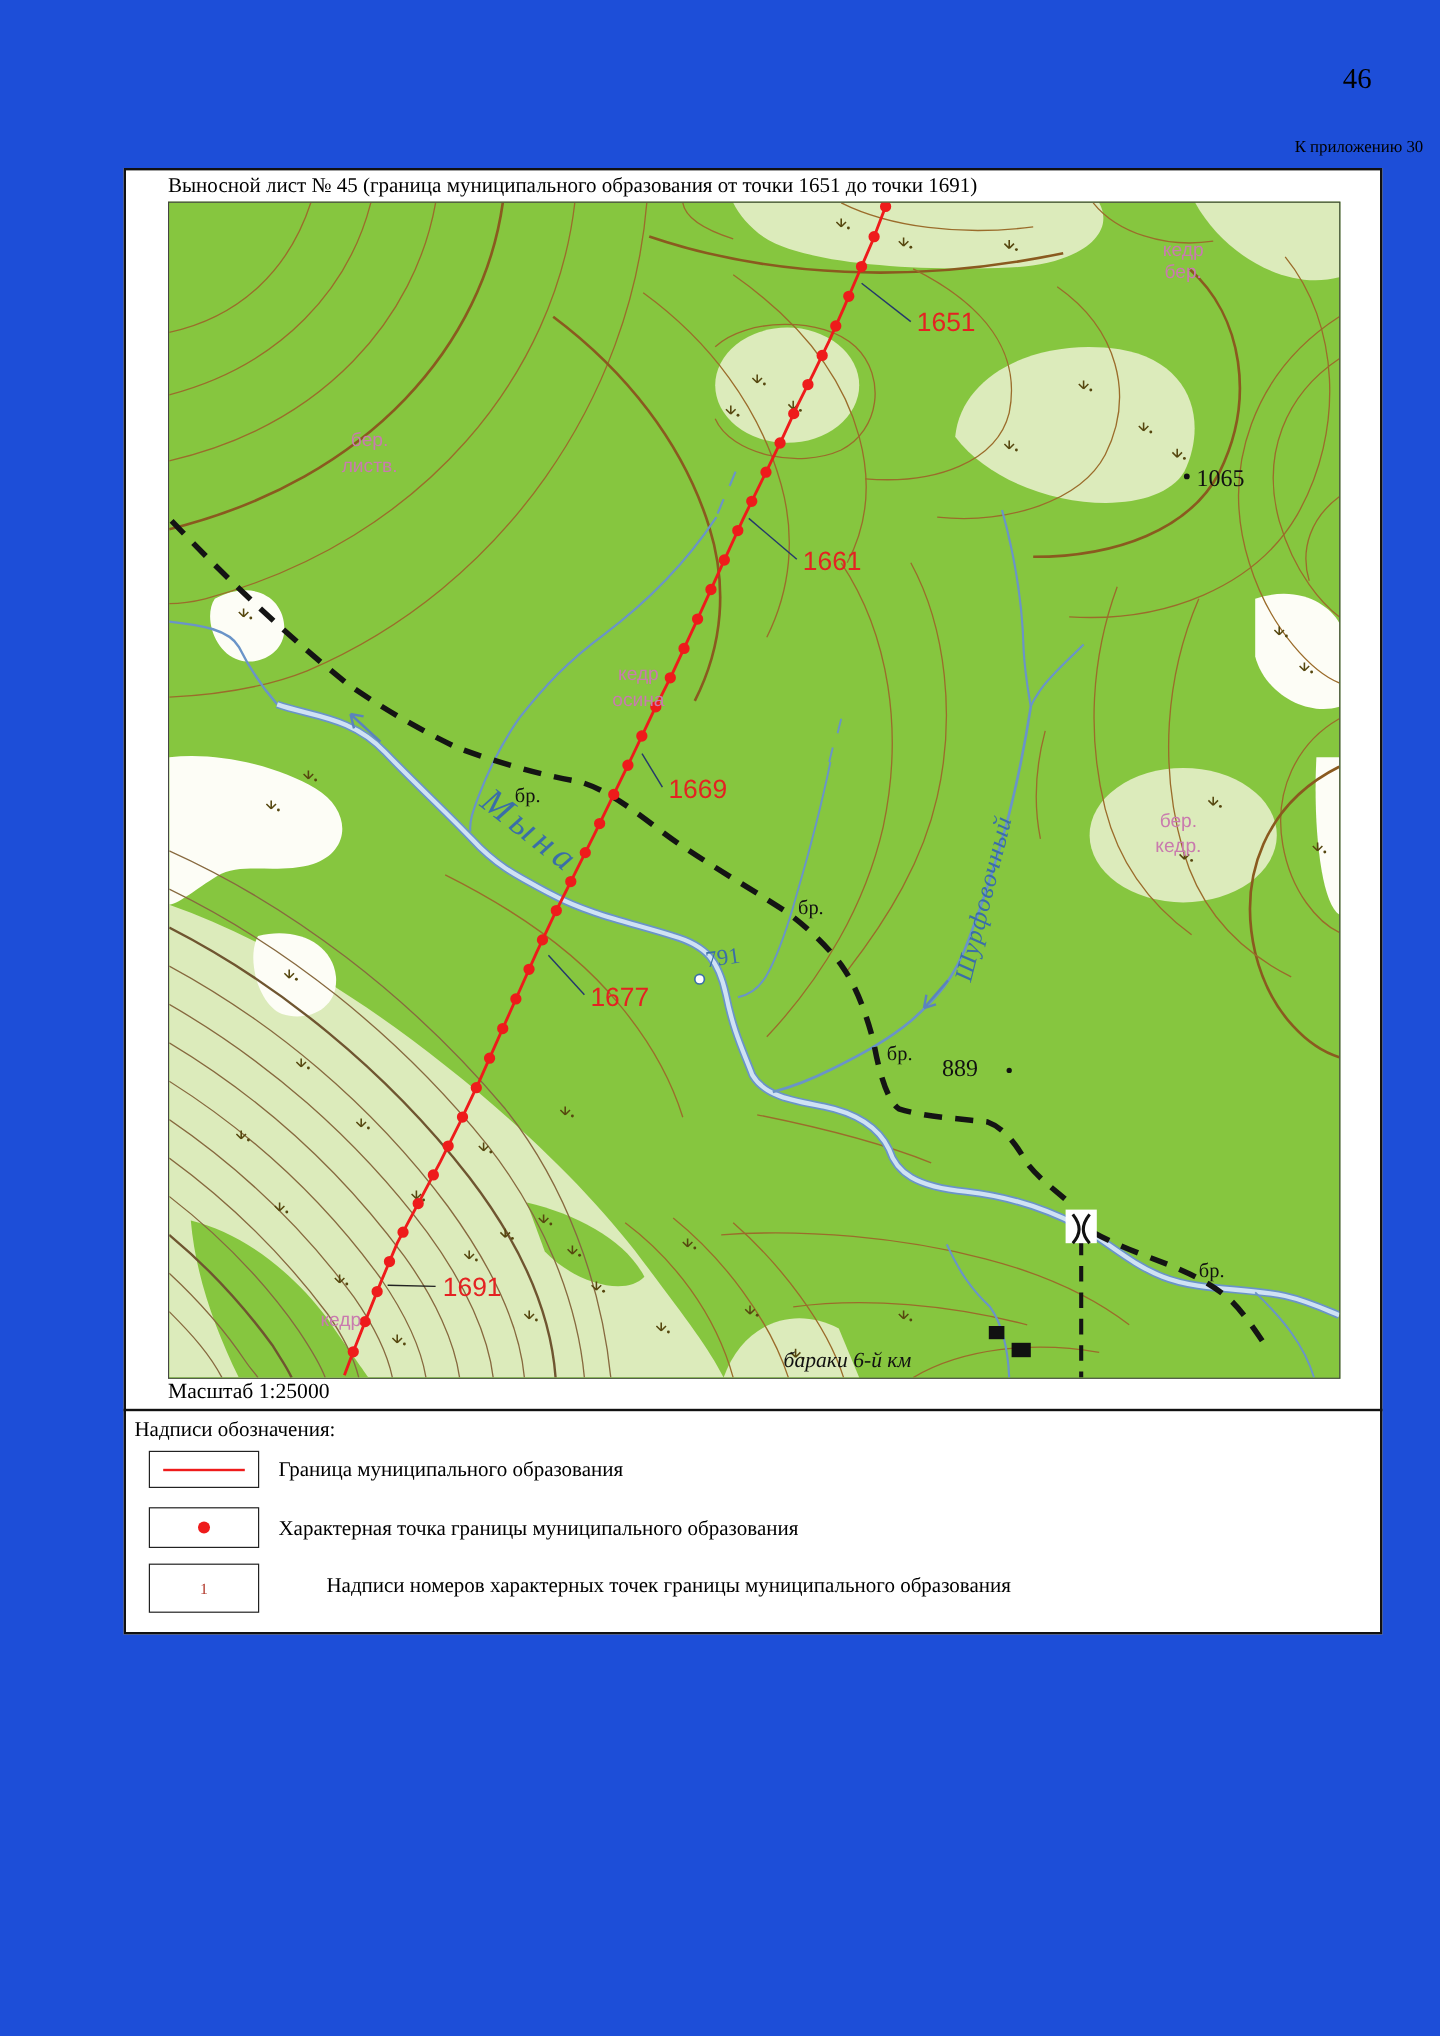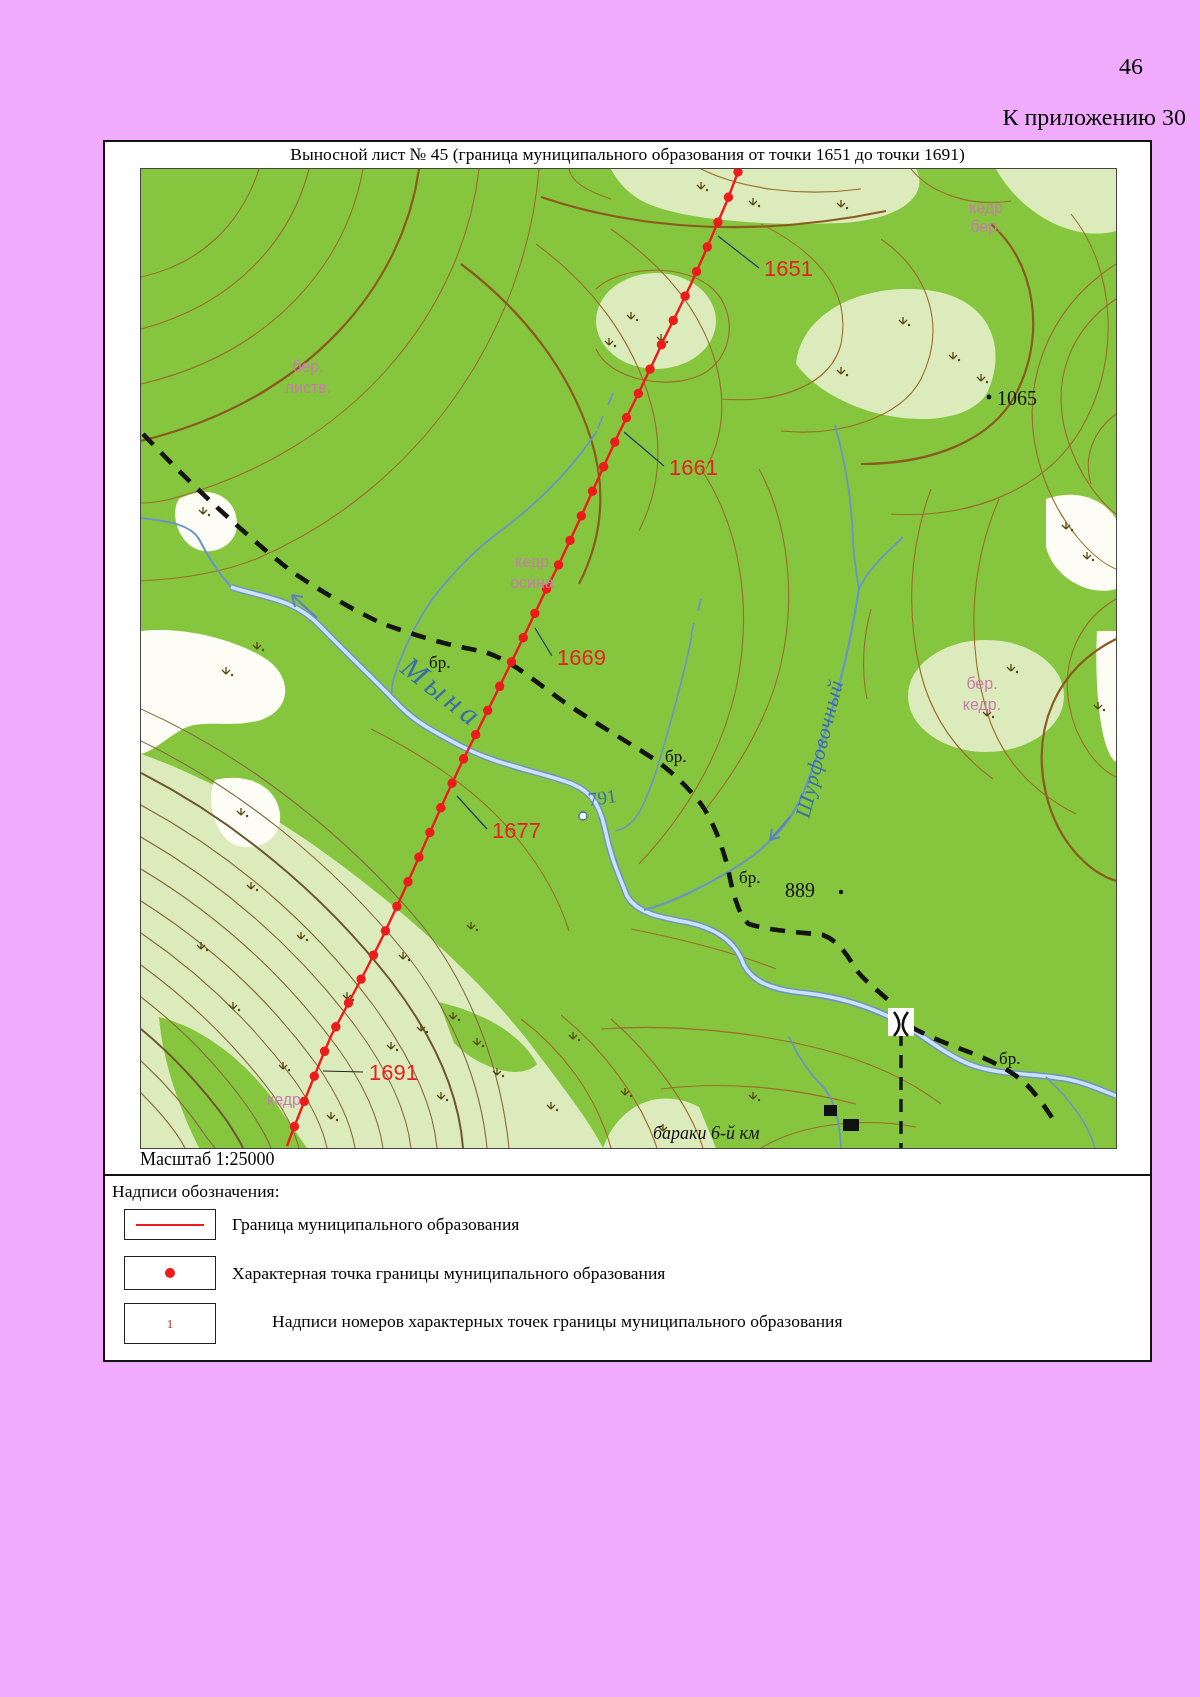--- a/index.html
+++ b/index.html
@@ -1,22 +1,22 @@
 <!DOCTYPE html>
 <html><head>
 <meta charset="utf-8">
 <style>
   html,body{margin:0;padding:0;background:#ffffff;}
-  .page{position:relative;width:1200px;height:1697px;background:#f0abfc;
+  .page{position:relative;width:1200px;height:1697px;background:#1d4ed8;
         font-family:"Liberation Serif",serif;color:#000;overflow:hidden;}
   .abs{position:absolute;}
   .page-number{top:53px;right:57px;font-size:24px;}
-  .appendix{top:104px;right:14px;font-size:24px;}
+  .appendix{top:116px;right:14px;font-size:14px;}
   .frame{left:103px;top:140px;width:1049px;height:1222px;border:2px solid #111;box-sizing:border-box;background:#fff;}
-  .sheet-title{left:140px;top:144px;width:975px;text-align:center;font-size:17.5px;}
+  .sheet-title{left:140px;top:144px;width:975px;font-size:17.5px;}
   .map-box{left:140px;top:168px;width:975px;height:979px;border:1px solid #444;box-sizing:content-box;background:#86c63f;}
   .map-box svg{display:block;width:975px;height:979px;}
   .scale-line{left:140px;top:1149px;width:975px;text-align:left;font-size:18px;}
   .separator{left:103px;top:1174px;width:1049px;height:0;border-top:2px solid #111;}
   .legend-heading{left:112px;top:1181px;font-size:17.5px;}
   .legend-box{width:92px;border:1px solid #222;background:#fff;box-sizing:border-box;
               display:flex;align-items:center;justify-content:center;}
   .lb1{left:124px;top:1209px;height:31px;}
   .lb2{left:124px;top:1256px;height:34px;}
   .lb3{left:124px;top:1303px;height:41px;}

